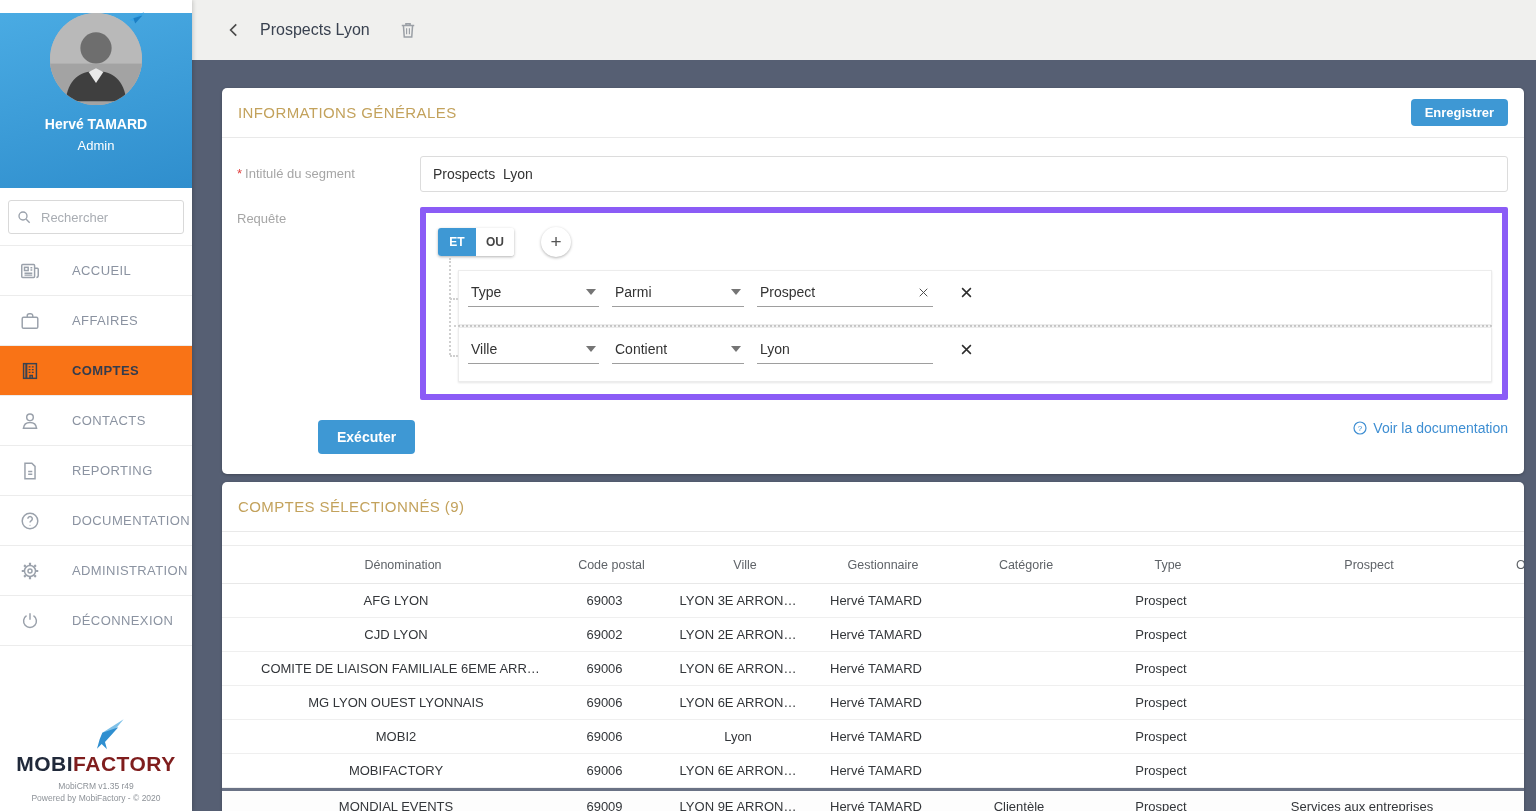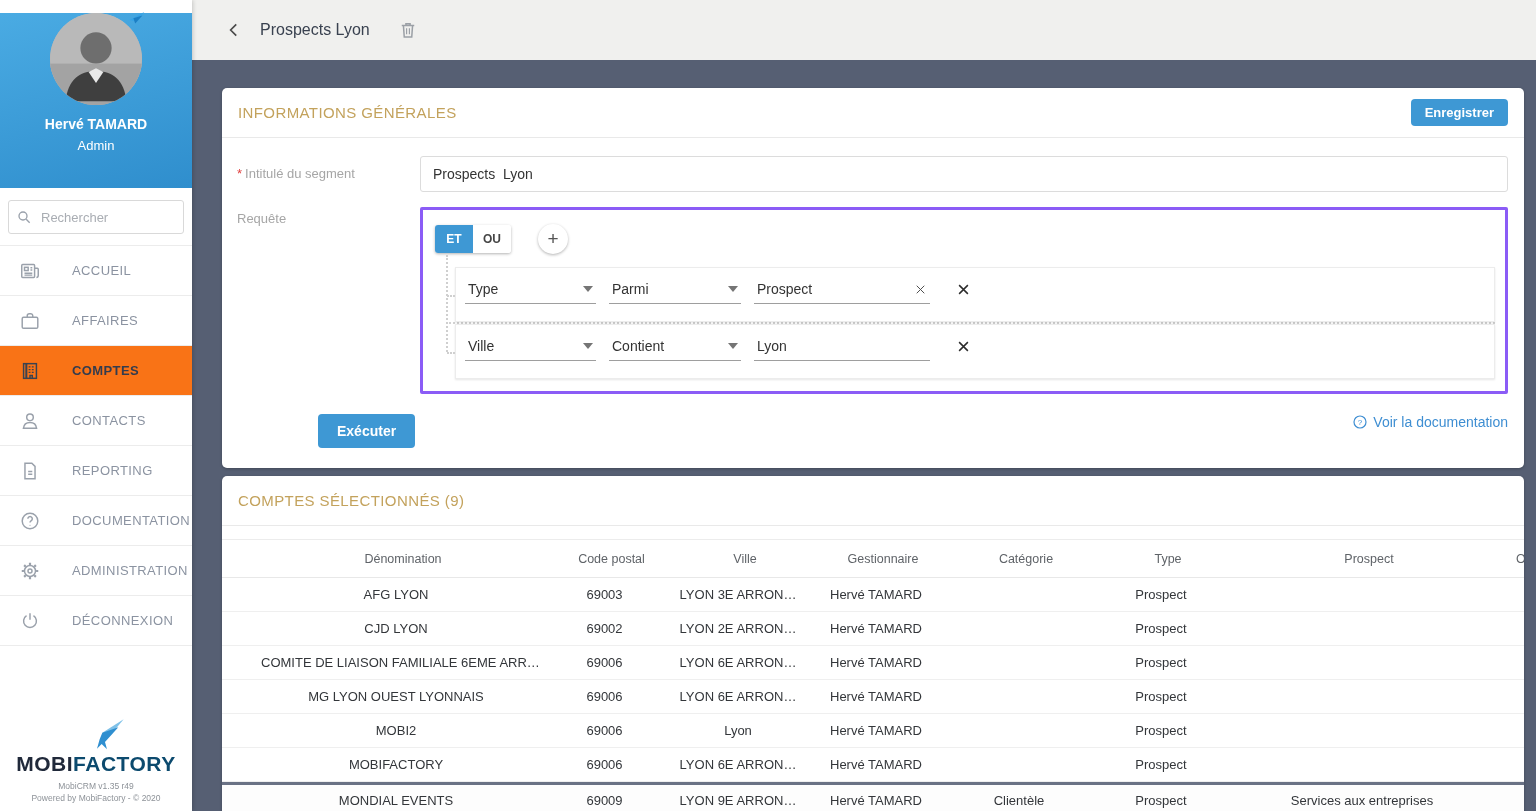--- a/index.html
+++ b/index.html
@@ -27,21 +27,21 @@
   .nav-item { height:50px; display:flex; align-items:center; gap:31px; padding-left:19px;
     border-bottom:1px solid #ececec; cursor:pointer; }
   .nav-item .ic { width:22px; height:22px; color:#9aa1ab; flex:0 0 auto; }
   .nav-item .lbl { font-size:13px; letter-spacing:.4px; color:#8b93a1; font-weight:500; }
   .nav-item.active { background:#f97316; }
   .nav-item.active .lbl { color:#333c4e; font-weight:bold; }
   .nav-item.active .ic { color:#3a4350; }
   .side-logo { position:absolute; bottom:6px; left:0; width:100%; text-align:center; }
   .side-logo .bird { width:40px; height:36px; margin-bottom:-6px; margin-left:18px; }
   .brand { font-size:21px; font-weight:800; letter-spacing:.5px; }
-  .brand .b1 { color:#20293a; } .brand .b2 { color:#0c4a6e; }
+  .brand .b1 { color:#20293a; } .brand .b2 { color:#7f1d1d; }
   .ver { font-size:8.5px; color:#8d9298; margin-top:4px; line-height:1.5; }
 
   
   .topbar { position:absolute; left:192px; top:0; right:0; height:60px; background:#f0f0ee;
     display:flex; align-items:center; padding:0 10px 0 33px; }
   .back { width:18px; height:18px; color:#4a4a4a; cursor:pointer; flex:0 0 auto; }
   .page-title { font-size:16px; color:#3a4250; font-weight:500; margin-left:17px; }
   .export-btn { margin-left:auto; background:#3e98d4; color:#fff; border:none; border-radius:4px;
     height:33px; padding:0 19px; font-size:13px; font-weight:bold; letter-spacing:.3px;
     cursor:pointer; font-family:"Liberation Sans", sans-serif; }
@@ -61,21 +61,21 @@
     padding:0 14px; font-size:13px; font-weight:bold; cursor:pointer;
     font-family:"Liberation Sans", sans-serif; }
 
   .form { padding:18px 16px 20px 15px; }
   .form-row { display:flex; margin-bottom:15px;gap:43px; }
   .form-label { width:140px; flex:0 0 auto; font-size:13px; color:#a6a6a6; padding-top:10px; }
   .form-label .req { color:#e0403f; margin-right:3px; }
   .seg-input { flex:1; height:36px; border:1px solid #dcdcdc; border-radius:3px; padding:0 12px;
     font-size:14px; color:#333; outline:none; font-family:"Liberation Sans", sans-serif; }
 
-  .query-box { flex:1; border:3px solid #8b5cf6; border-radius:2px;
+  .query-box { flex:1; border:6px solid #8b5cf6; border-radius:2px;
     padding:14px 10px 12px 12px; }
   .logic-row { display:flex; align-items:center; margin-bottom:13px; }
   .toggle { display:inline-flex; border-radius:3px; overflow:hidden;
     box-shadow:0 1px 3px rgba(0,0,0,.3); }
   .tg { width:38px; height:28px; display:grid; place-items:center; font-size:12px;
     font-weight:bold; cursor:pointer; }
   .tg.on { background:#3e98d4; color:#fff; }
   .tg.off { background:#fff; color:#454545; }
   .add-btn { width:30px; height:30px; border-radius:50%; background:#fff; border:none;
     box-shadow:0 1px 3px rgba(0,0,0,.3); color:#555; font-size:19px; line-height:1;

